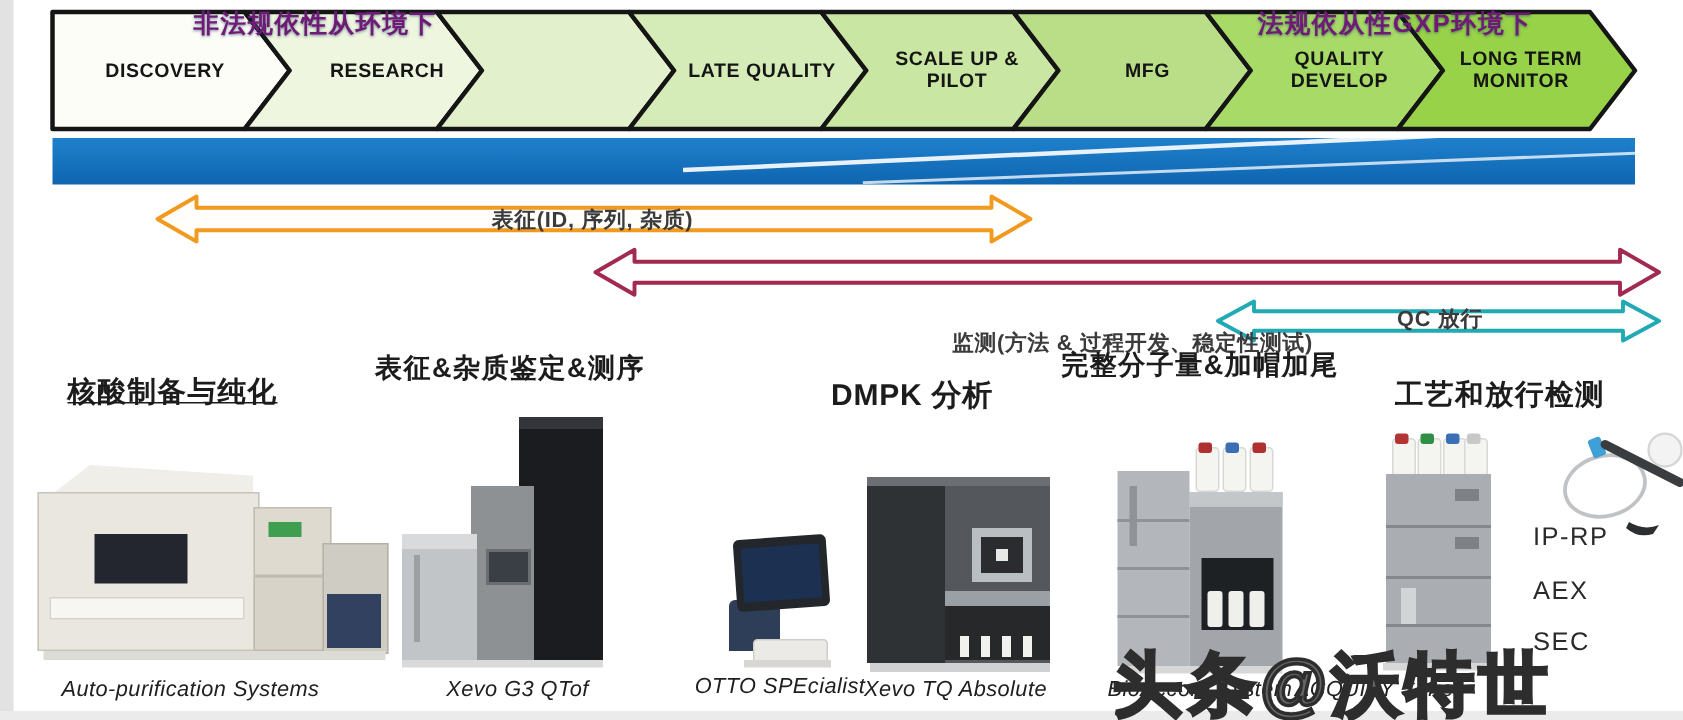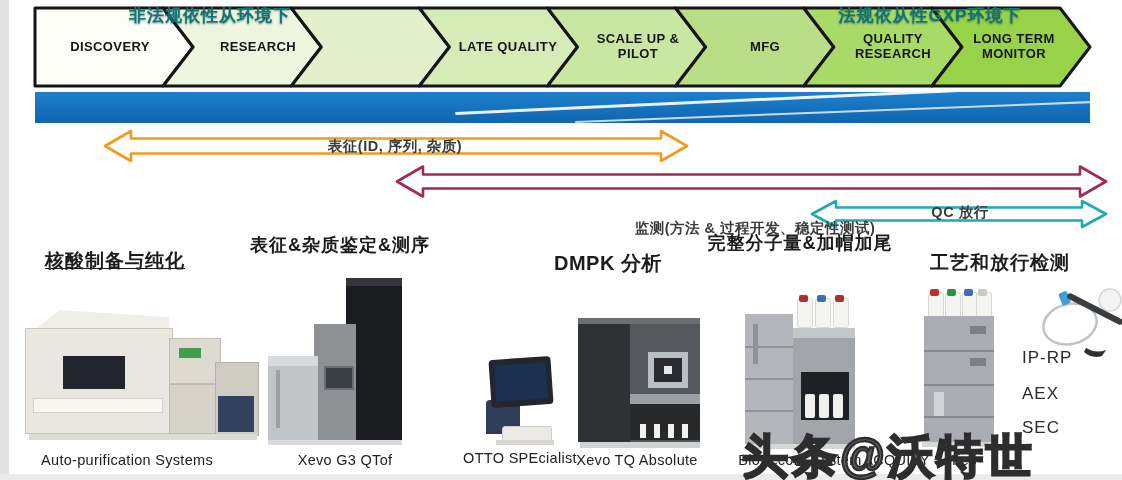--- a/index.html
+++ b/index.html
@@ -30,21 +30,21 @@
     position:absolute;left:35px;top:92px;width:1055px;height:31px;
     background:linear-gradient(#1f80cc,#0f65b0);
     overflow:hidden;
   }
   .swoosh1{position:absolute;left:420px;top:4px;width:700px;height:3px;
     background:rgba(255,255,255,.9);transform:rotate(-2.6deg);}
   .swoosh2{position:absolute;left:540px;top:17px;width:620px;height:2px;
     background:rgba(255,255,255,.75);transform:rotate(-2.2deg);}
   .banner-text{
     position:absolute;top:0;height:31px;display:flex;align-items:center;justify-content:center;
-    color:#0f766e;font-weight:bold;font-size:17px;letter-spacing:1px;
+    color:#701a75;font-weight:bold;font-size:17px;letter-spacing:1px;
     text-shadow:0 1px 2px rgba(0,40,90,.55);
   }
   .banner-text.left{left:80px;width:260px;}
   .banner-text.right{left:780px;width:300px;}
 
   
   .arrows-svg{position:absolute;left:0;top:125px;}
   .arrow-label{
     position:absolute;text-align:center;font-size:14.5px;font-weight:bold;
     color:#3b3b3b;letter-spacing:.5px;white-space:nowrap;
@@ -60,21 +60,21 @@
   }
   .cat-1{left:27px;top:248px;width:176px;text-decoration:underline;}
   .cat-2{left:232px;top:233px;width:216px;font-size:18px;}
   .cat-3{left:533px;top:250px;width:150px;font-size:20px;letter-spacing:.5px;}
   .cat-4{left:688px;top:231px;width:224px;font-size:18px;}
   .cat-5{left:905px;top:250px;width:190px;}
 
   
   .caption{
     position:absolute;text-align:center;font-size:14.5px;color:#202022;
-    letter-spacing:.3px;white-space:nowrap;
+    letter-spacing:.3px;white-space:nowrap;font-style:italic;
   }
 
   
   .mode-label{
     position:absolute;font-size:17px;color:#2a2a2a;letter-spacing:1px;font-weight:500;
   }
 
   
   .watermark{
     position:absolute;left:742px;top:426px;z-index:60;
@@ -169,21 +169,21 @@
       <polygon points="640.6,0 768.8,0 798.8,39 768.8,78 640.6,78 670.6,39" fill="#bade88"></polygon>
       <polygon points="768.8,0 896.9,0 926.9,39 896.9,78 768.8,78 798.8,39" fill="#a8da68"></polygon>
       <polygon points="896.9,0 1025,0 1055,39 1025,78 896.9,78 926.9,39" fill="#97d249"></polygon>
     </g>
   </svg>
   <div class="stage-label" style="left:54px;">DISCOVERY</div>
   <div class="stage-label" style="left:202px;">RESEARCH</div>
   <div class="stage-label" style="left:452px;">LATE QUALITY</div>
   <div class="stage-label" style="left:582px;">SCALE UP &amp; PILOT</div>
   <div class="stage-label" style="left:709px;">MFG</div>
-  <div class="stage-label" style="left:837px;">QUALITY RESEARCH</div>
+  <div class="stage-label" style="left:837px;">QUALITY DEVELOP</div>
   <div class="stage-label" style="left:964px;width:100px;">LONG TERM MONITOR</div>
 
   <div class="banner">
     <div class="swoosh1"></div>
     <div class="swoosh2"></div>
   </div>
   <div class="banner-text left">非法规依性从环境下</div>
   <div class="banner-text right">法规依从性GXP环境下</div>
 
   <svg class="arrows-svg" width="1122" height="110" viewBox="0 0 1122 110">

